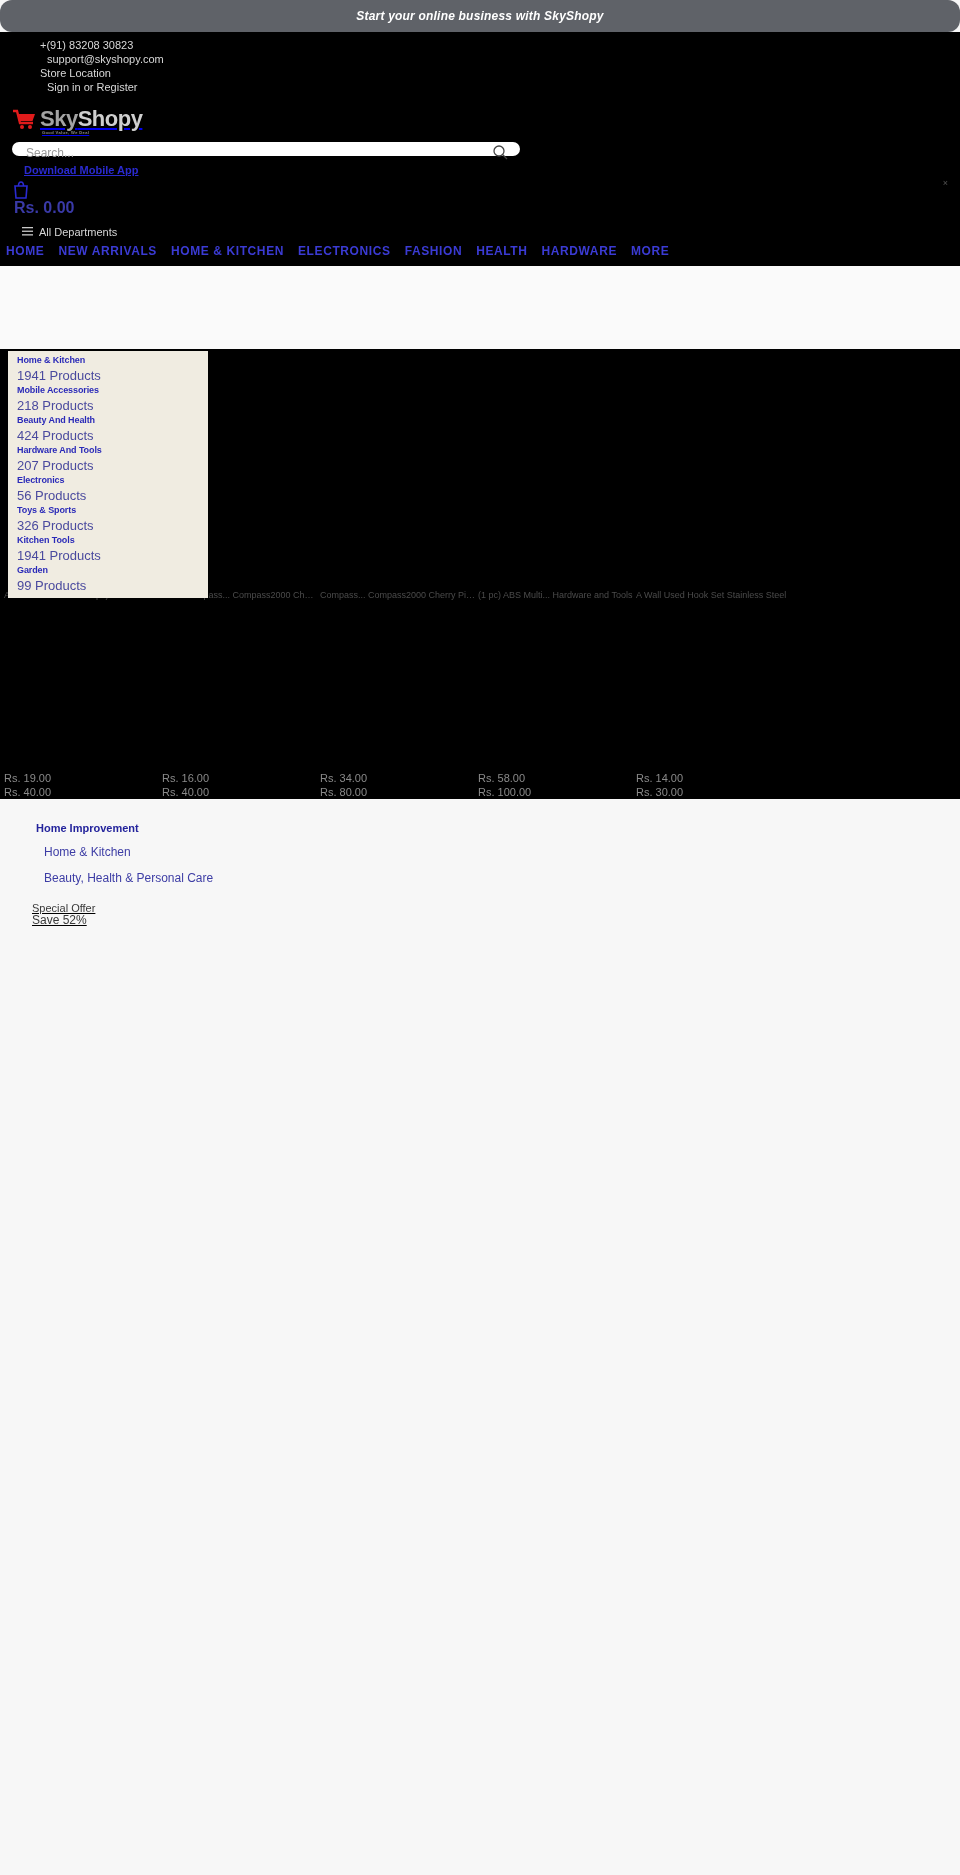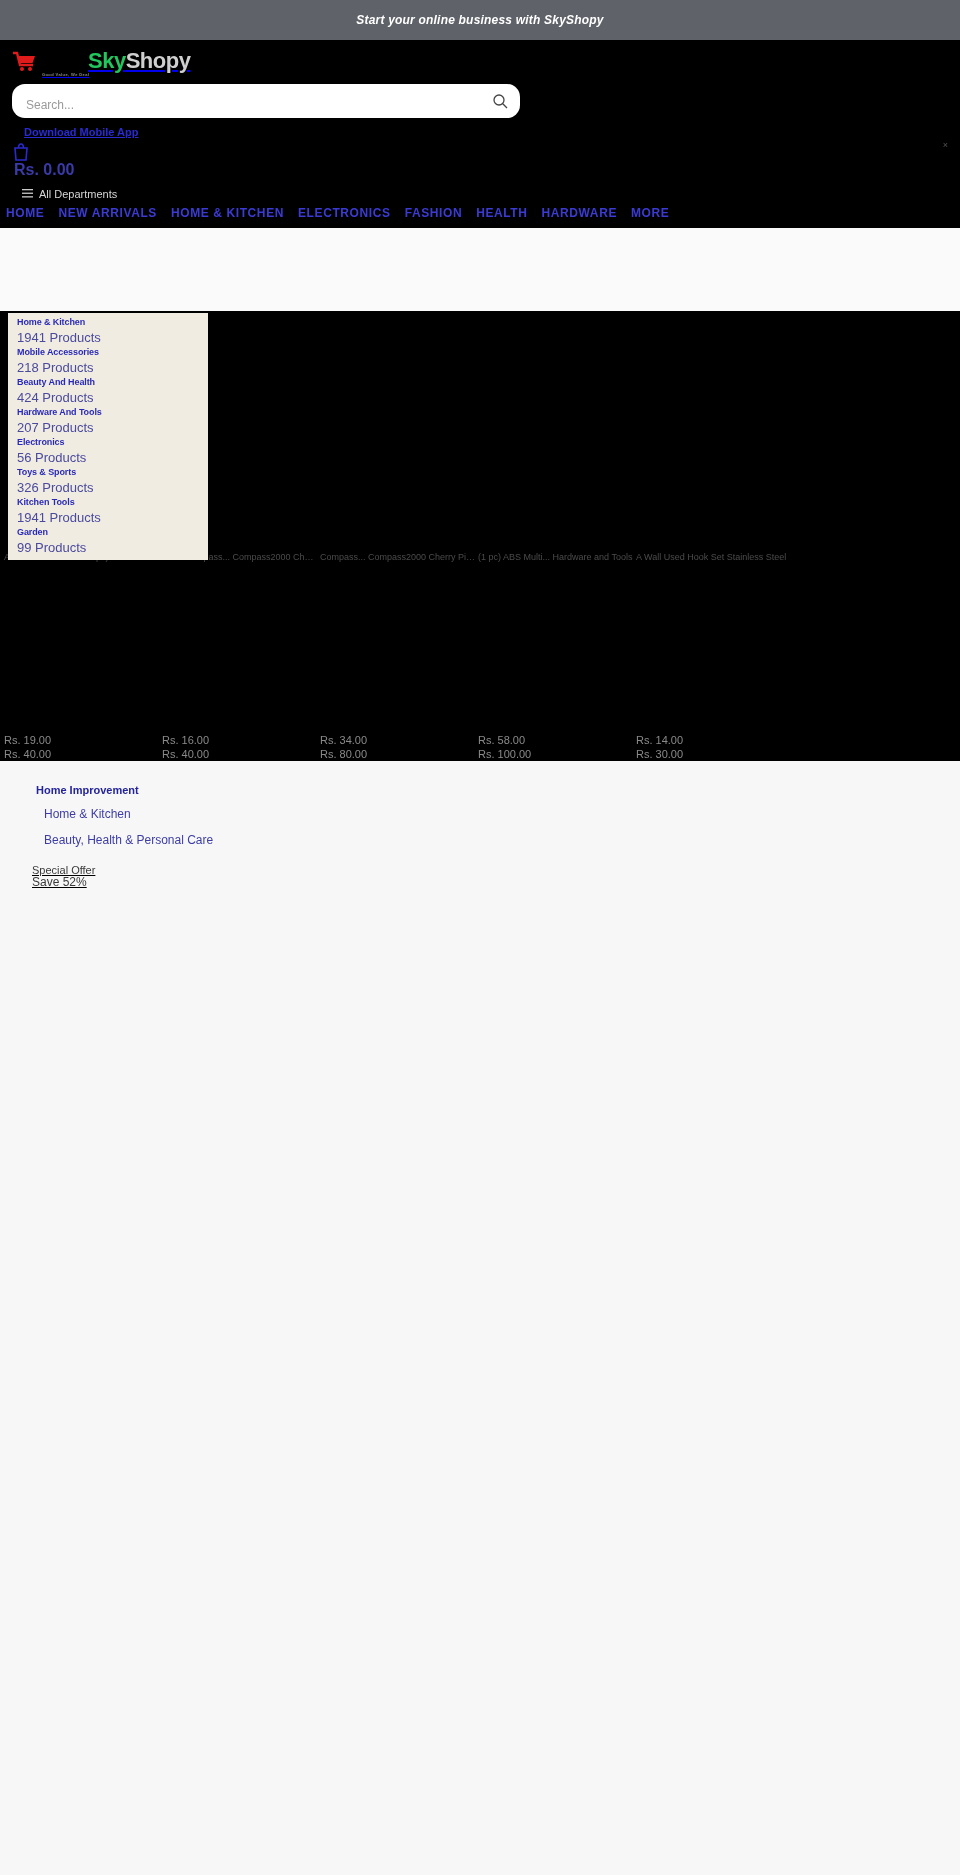--- a/index.html
+++ b/index.html
@@ -5,61 +5,62 @@
   * { box-sizing: border-box; margin: 0; padding: 0; }
   html, body {
     width: 960px;
     font-family: "Liberation Sans", sans-serif;
     background: #f7f7f7;
   }
   body { width: 960px; height: 1875px; overflow: hidden; position: relative; }
 
   
   .announce {
-    height: 40px;
+    height: 32px;
     background: #5f6268;
     color: #ffffff;
     display: flex;
     align-items: center;
     justify-content: center;
     font-size: 12px;
     font-weight: bold;
     font-style: italic;
     letter-spacing: .2px;
+    border-radius: 12px;
   }
 
   
   .topblk { background: #000000; color: #ffffff; position: relative; }
 
   .contact-strip {
     padding: 6px 0 4px 40px;
     font-size: 11px;
     line-height: 14px;
     color: #d8d8d8;
   }
   .contact-strip .line { display: block; white-space: nowrap; }
   .contact-strip .line.indent { padding-left: 7px; }
 
   
   .logo-row { padding: 8px 0 4px 12px; height: 44px; }
   .logo { display: inline-flex; align-items: center; }
   .logo-mark { margin-right: 2px; }
   .logo-text { font-size: 22px; font-weight: bold; letter-spacing: -0.5px; }
-  .logo-sky { color: #22c55e; margin-left: 48px; }
+  .logo-sky { color: #a3a3a3; }
   .logo-shopy { color: #cfcfcf; }
   .logo-tag {
     display: block; font-size: 4px; color: #8d8d8d;
     letter-spacing: .4px; margin-top: -2px; padding-left: 2px;
   }
 
   
   .search-row { padding: 0 0 6px 12px; }
   .search-wrap {
-    width: 508px; height: 34px; background: #ffffff;
-    border-radius: 13px; display: flex; 
+    width: 508px; height: 14px; background: #ffffff;
+    border-radius: 13px; display: flex; align-items: center;
     padding: 8px 10px 0 14px; position: relative;
   }
   .search-input {
     flex: 1; border: 0; outline: 0; background: transparent;
     font-family: "Liberation Sans", sans-serif;
     font-size: 12px; color: #333333;
   }
   .search-input::placeholder { color: #9a9a9a; }
   .search-btn {
     width: 20px; height: 20px; border: 0; background: transparent;
@@ -157,20 +158,26 @@
 </style>
 </head>
 <body>
 
 <div class="announce">
   <span>Start your online business with SkyShopy</span>
 </div>
 
 <div class="topblk">
 
+  <div class="contact-strip">
+    <span class="line">+(91) 83208 30823</span>
+    <span class="line indent">support@skyshopy.com</span>
+    <span class="line">Store Location</span>
+    <span class="line indent">Sign in or Register</span>
+  </div>
 
   <div class="logo-row">
     <a class="logo" href="#">
       <span class="logo-mark">
         <svg width="26" height="22" viewBox="0 0 26 22">
           <path d="M1 3 L5 3 L8 15 L21 15" stroke="#e01b1b" stroke-width="2.4" fill="none"></path>
           <path d="M6 6 L23 6 L20.5 13 L7.8 13 Z" fill="#e01b1b"></path>
           <circle cx="10" cy="19" r="2" fill="#e01b1b"></circle>
           <circle cx="18" cy="19" r="2" fill="#e01b1b"></circle>
         </svg>

